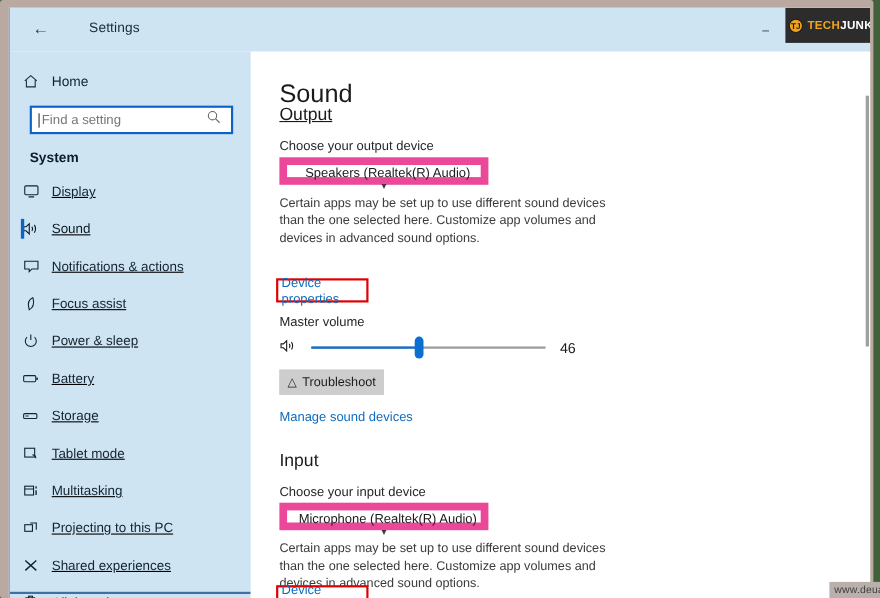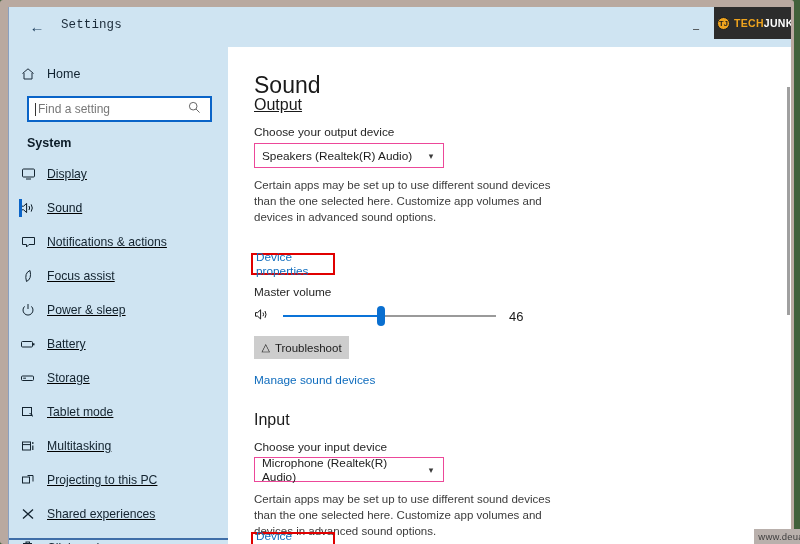--- a/index.html
+++ b/index.html
@@ -27,22 +27,22 @@
   #titlebar {
     position: absolute; left: 0; top: 0; width: 783px; height: 40px;
     background: #cfe4f2;
   }
   #back-arrow {
     position: absolute; left: 18px; top: 11px; width: 20px; height: 18px;
     color: #1b3c5c; font-size: 15px; line-height: 18px; text-align: center;
     cursor: pointer;
   }
   #settings-title {
-    position: absolute; left: 52px; top: 11px;
-    font-size: 12.5px; color: #1b2b3a; letter-spacing: .1px; font-family: Liberation Mono, monospace;
+    position: absolute; left: 72px; top: 11px;
+    font-size: 12.5px; color: #1b2b3a; letter-spacing: .1px;
   }
   .wincontrol {
     position: absolute; top: 10px; width: 30px; height: 22px;
     color: #303030; font-size: 11px; text-align: center; line-height: 22px;
     cursor: pointer;
   }
   #win-min { left: 672px; }
   #win-max { left: 715px; }
   #win-close { left: 757px; }
 
@@ -130,22 +130,22 @@
   .body-label {
     position: absolute; left: 26px;
     font-size: 11.8px; color: #262626;
   }
   .body-note {
     position: absolute; left: 26px; width: 318px;
     font-size: 11.5px; color: #3b3b3b; line-height: 16px;
   }
   .combo {
     position: absolute; left: 26px; width: 190px; height: 25px;
-    border: 1px solid #ec4899; background: #fff;
-    display: flex; align-items: center; cursor: pointer;
+    border: 7px solid #ec4899; background: #fff;
+    display: flex; align-items: center; cursor: pointer; flex-direction: column;
   }
   .combo-text { flex: 1; font-size: 11.8px; color: #1b1b1b; padding-left: 7px; }
   .combo-arrow { width: 24px; flex: 0 0 24px; text-align: center; color: #3b3b3b; font-size: 9px; }
 
   .link {
     font-size: 11.8px; color: #0f6cbd; cursor: pointer; text-decoration: none;
   }
   .redbox {
     position: absolute; border: 2.5px solid #e00000;
     display: flex; align-items: center; padding-left: 3px;

